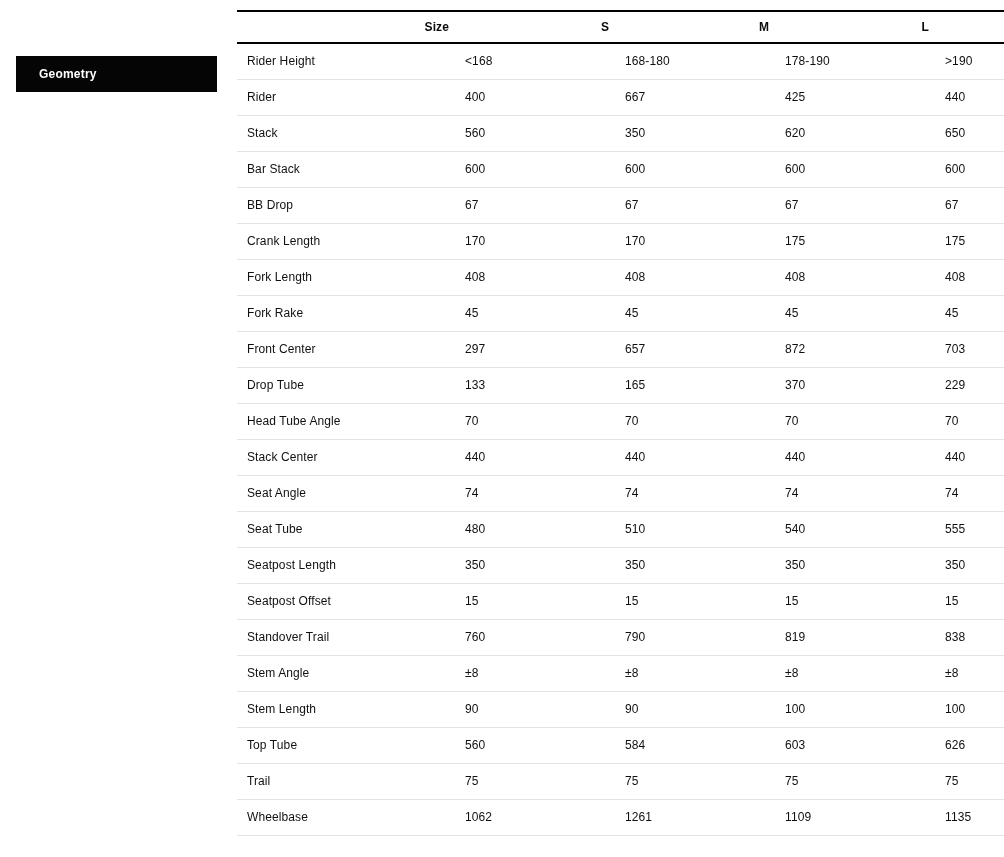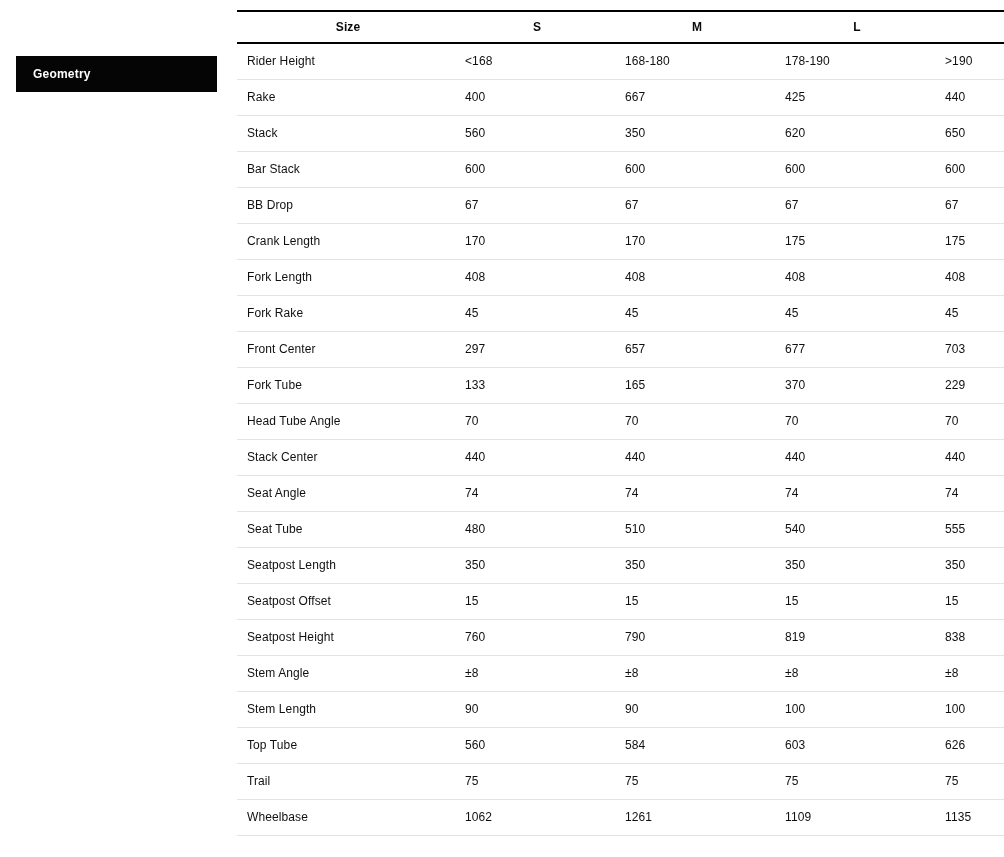--- a/index.html
+++ b/index.html
@@ -16,21 +16,21 @@
   .geo-btn {
     position: absolute;
     left: 16px;
     top: 56px;
     width: 201px;
     height: 36px;
     background: #050505;
     color: #ffffff;
     display: flex;
     align-items: center;
-    padding-left: 17px;
+    padding-left: 23px;
     font-size: 12px;
     font-weight: 700;
     letter-spacing: 0.2px;
     cursor: pointer;
     user-select: none;
   }
 
   
   .table-wrap {
     position: absolute;
@@ -40,21 +40,21 @@
   }
   table.geo {
     width: 858px;
     border-collapse: collapse;
     table-layout: fixed;
     border-top: 2px solid #000000;
   }
   table.geo thead th {
     height: 32px;
     padding: 0 6px 0 10px;
-    text-align: center;
+    text-align: right;
     vertical-align: middle;
     font-size: 12px;
     font-weight: 700;
     color: #0b0b0b;
     border-bottom: 2px solid #000000;
     letter-spacing: 0.1px;
     white-space: nowrap;
   }
   table.geo tbody th,
   table.geo tbody td {
@@ -101,21 +101,21 @@
         </thead>
       <tbody>
           <tr>
             <th>Rider Height</th>
             <td>&lt;168</td>
             <td>168-180</td>
             <td>178-190</td>
             <td>&gt;190</td>
           </tr>
           <tr>
-            <th>Rake</th>
+            <th>Rider</th>
             <td>400</td>
             <td>667</td>
             <td>425</td>
             <td>440</td>
           </tr>
           <tr>
             <th>Stack</th>
             <td>560</td>
             <td>350</td>
             <td>620</td>
@@ -153,25 +153,25 @@
             <th>Fork Rake</th>
             <td>45</td>
             <td>45</td>
             <td>45</td>
             <td>45</td>
           </tr>
           <tr>
             <th>Front Center</th>
             <td>297</td>
             <td>657</td>
-            <td>677</td>
+            <td>872</td>
             <td>703</td>
           </tr>
           <tr>
-            <th>Fork Tube</th>
+            <th>Drop Tube</th>
             <td>133</td>
             <td>165</td>
             <td>370</td>
             <td>229</td>
           </tr>
           <tr>
             <th>Head Tube Angle</th>
             <td>70</td>
             <td>70</td>
             <td>70</td>
@@ -206,21 +206,21 @@
             <td>350</td>
           </tr>
           <tr>
             <th>Seatpost Offset</th>
             <td>15</td>
             <td>15</td>
             <td>15</td>
             <td>15</td>
           </tr>
           <tr>
-            <th>Seatpost Height</th>
+            <th>Standover Trail</th>
             <td>760</td>
             <td>790</td>
             <td>819</td>
             <td>838</td>
           </tr>
           <tr>
             <th>Stem Angle</th>
             <td>±8</td>
             <td>±8</td>
             <td>±8</td>

